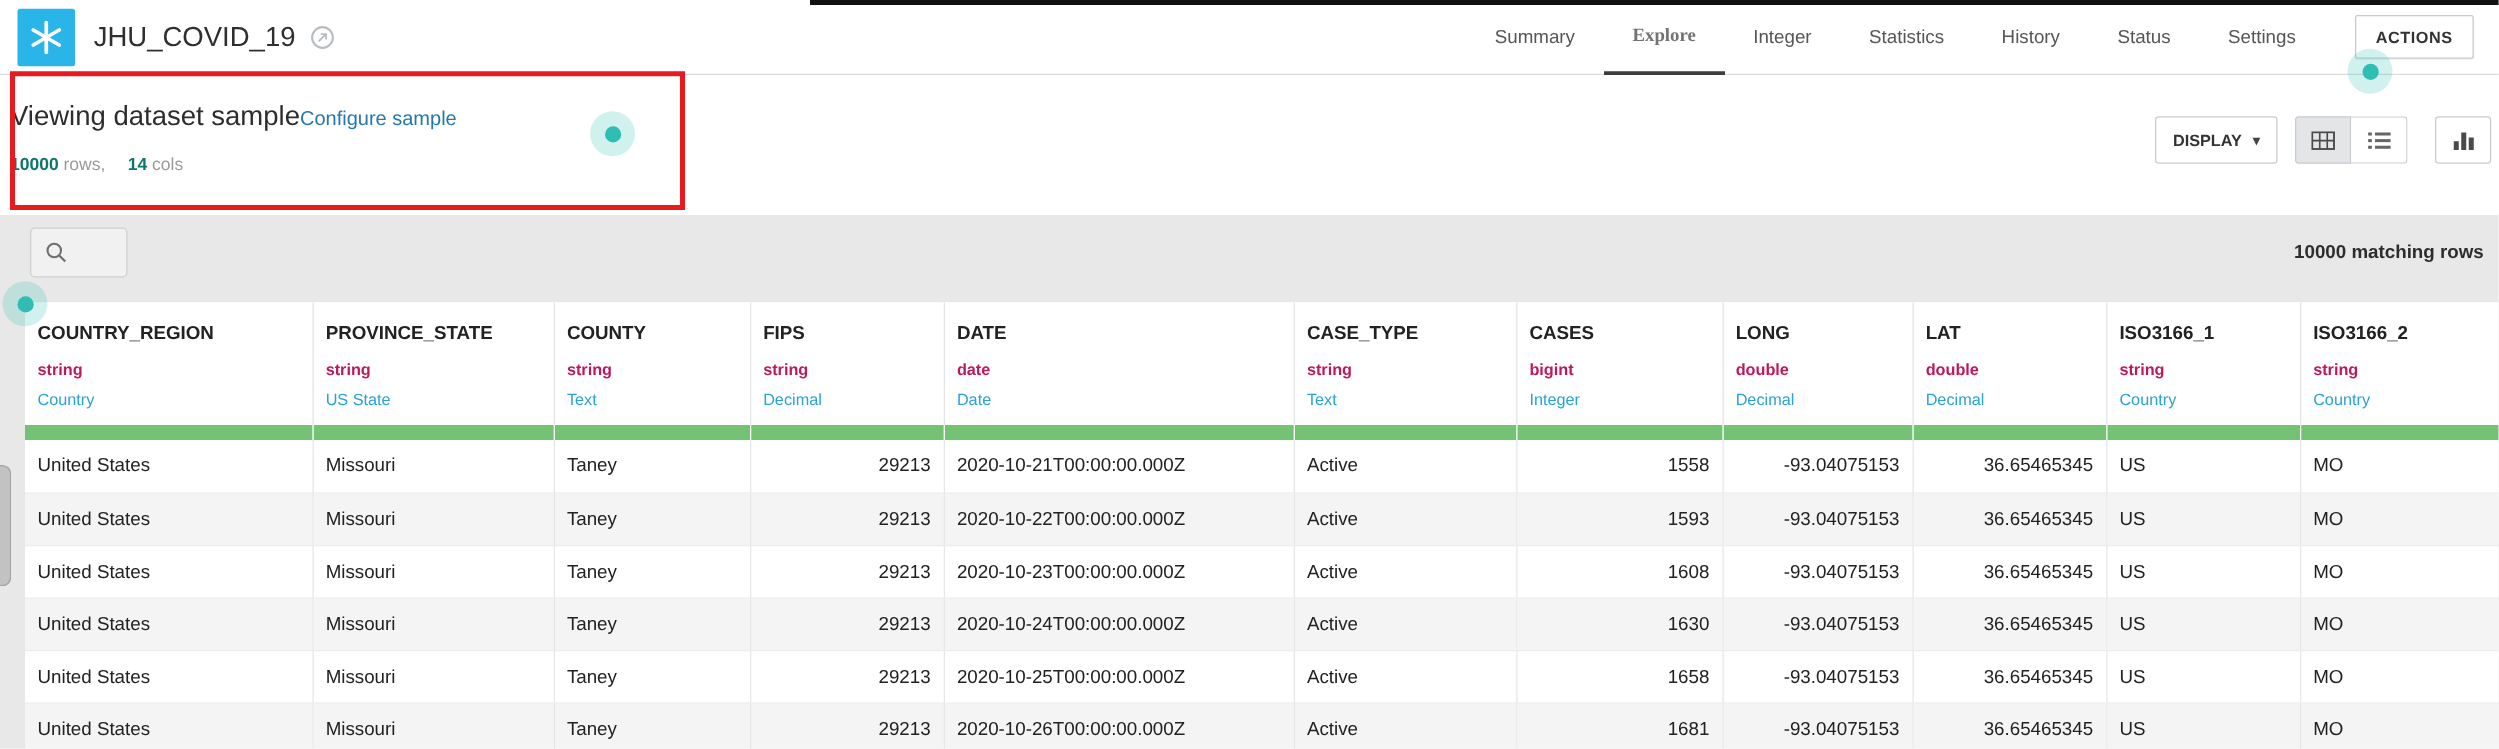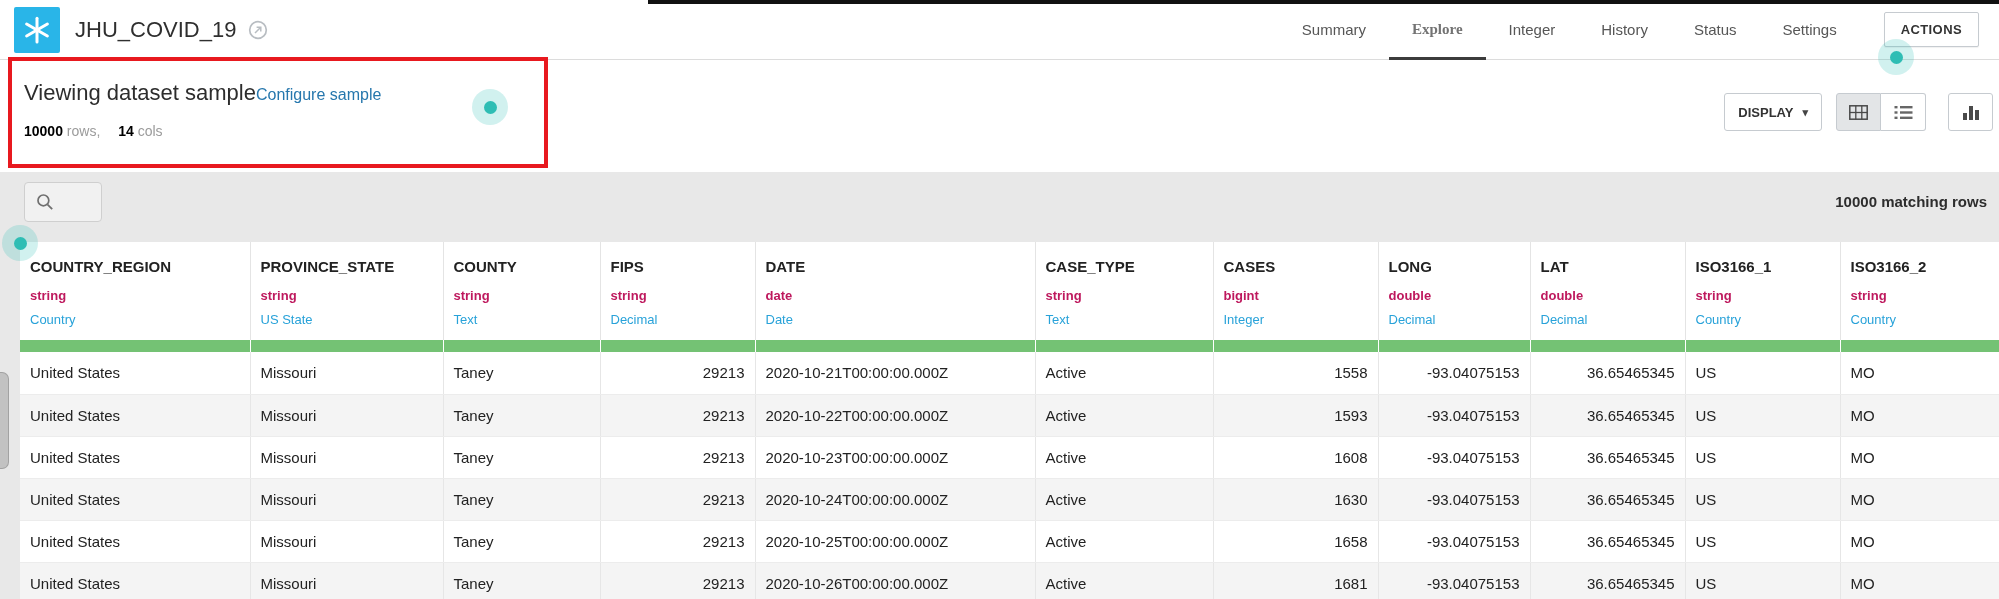--- a/index.html
+++ b/index.html
@@ -35,26 +35,26 @@
   }
   .tab.active { color: #737373; font-weight: 700; box-shadow: inset 0 -3px 0 #3c3c3c; font-family: Liberation Serif, serif; }
   .actions-btn {
     margin-left: 24px; padding: 9px 16px;
     font-family: inherit; font-size: 13px; font-weight: 700; letter-spacing: .4px;
     color: #333; background: #fff; border: 1px solid #c6cbd0; border-radius: 2px;
     box-shadow: 0 1px 1px rgba(0,0,0,.06); cursor: pointer; white-space: nowrap;
   }
 
   
-  .samplebar { position: relative; height: 112px; background: #fff; padding: 20px 0 0 24px; }
+  .samplebar { position: relative; height: 112px; background: #fff; padding: 20px 0 0 8px; }
   .sb-row1 { display: flex; align-items: baseline; }
   .sb-title { font-size: 22px; color: #2d2d2d; }
   .sb-link { font-size: 16px; color: var(--link, #2677ad); text-decoration: none; cursor: pointer; }
   .sb-row2 { margin-top: 17px; font-size: 14px; color: #9b9b9b; }
-  .sb-row2 b { color: #000000; font-weight: 700; text-align: right; }
+  .sb-row2 b { color: #0f766e; font-weight: 700; text-align: right; }
   .sb-row2 b.gap { margin-left: 14px; }
   .controls { position: absolute; right: 6px; top: 33px; display: flex; align-items: center; }
   .display-btn {
     height: 38px; padding: 0 13px; display: flex; align-items: center; gap: 9px;
     font-family: inherit; font-size: 13px; font-weight: 700; color: #333;
     background: #fff; border: 1px solid #c6cbd0; border-radius: 3px; cursor: pointer;
   }
   .caret { font-size: 11px; color: #444; }
   .toggle-group { display: flex; margin-left: 14px; }
   .tgl {
@@ -133,20 +133,21 @@
       <svg width="20" height="20" viewBox="0 0 20 20">
         <circle cx="10" cy="10" r="8.3" fill="none" stroke="#b8bdc2" stroke-width="1.7"></circle>
         <path d="M7 13 L12.5 7.5 M8.6 7.3 L12.8 7.3 L12.8 11.5" fill="none" stroke="#b8bdc2" stroke-width="1.5"></path>
       </svg>
     </span>
     <nav class="tabs">
 
     <a class="tab">Summary</a>
         <a class="tab active">Explore</a>
         <a class="tab">Integer</a>
+        <a class="tab">Statistics</a>
         <a class="tab">History</a>
         <a class="tab">Status</a>
         <a class="tab">Settings</a>
       </nav>
     <button class="actions-btn">ACTIONS</button>
   </header>
 
   <section class="samplebar">
     <div class="sb-row1">
       <span class="sb-title">Viewing dataset sample</span>

